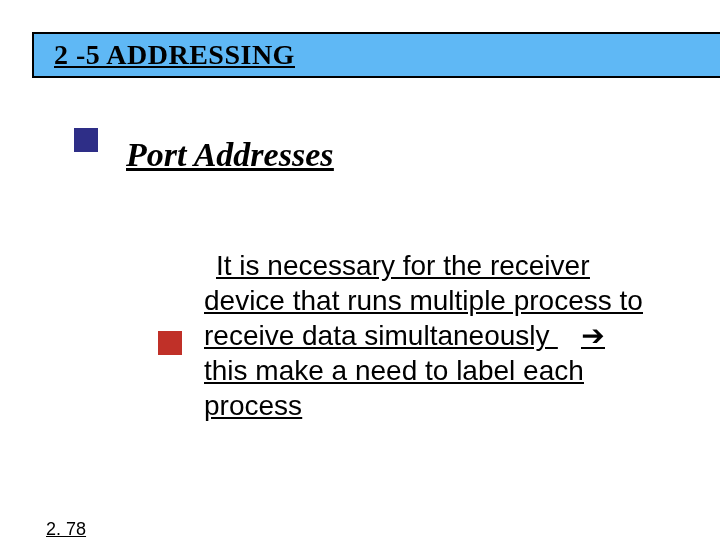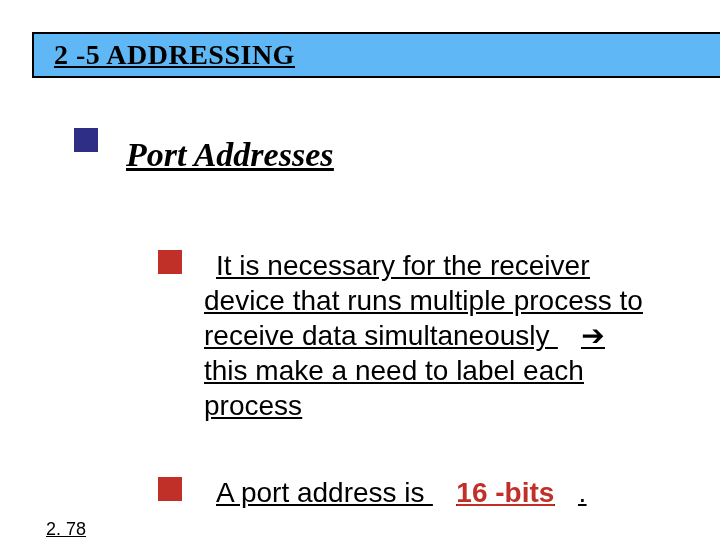--- a/index.html
+++ b/index.html
@@ -53,21 +53,21 @@
     font-weight: bold;
     font-size: 34px;
     color: #000000;
   }
   .sub-list {
     margin-left: 72px;
     margin-right: 10px;
   }
   .sub-item {
     display: flex;
-    align-items: flex-start;
+    align-items: center;
     margin-bottom: 4px;
   }
   .bullet-sq-sm {
     width: 9px;
     height: 9px;
     background: #c03028;
     flex: 0 0 auto;
     margin-right: 10px;
     margin-top: 14px;
   }
@@ -111,26 +111,20 @@
 
     <div class="sub-list">
 
       <div class="sub-item">
         <span class="bullet-sq-sm"></span>
         <span class="sub-text">
           <span>It is necessary for the receiver device that runs multiple process to receive data simultaneously </span><span class="arrow">➔</span><span> this make a need to label each process</span>
         </span>
       </div>
 
-      <div class="sub-item">
-        <span class="bullet-sq-sm"></span>
-        <span class="sub-text">
-          <span>A port address is </span><span class="bits">16 -bits</span><span>.</span>
-        </span>
-      </div>
 
     </div>
 
   </div>
 
   <div class="page-num">2. 78</div>
 
 </div>
 
 </body></html>

